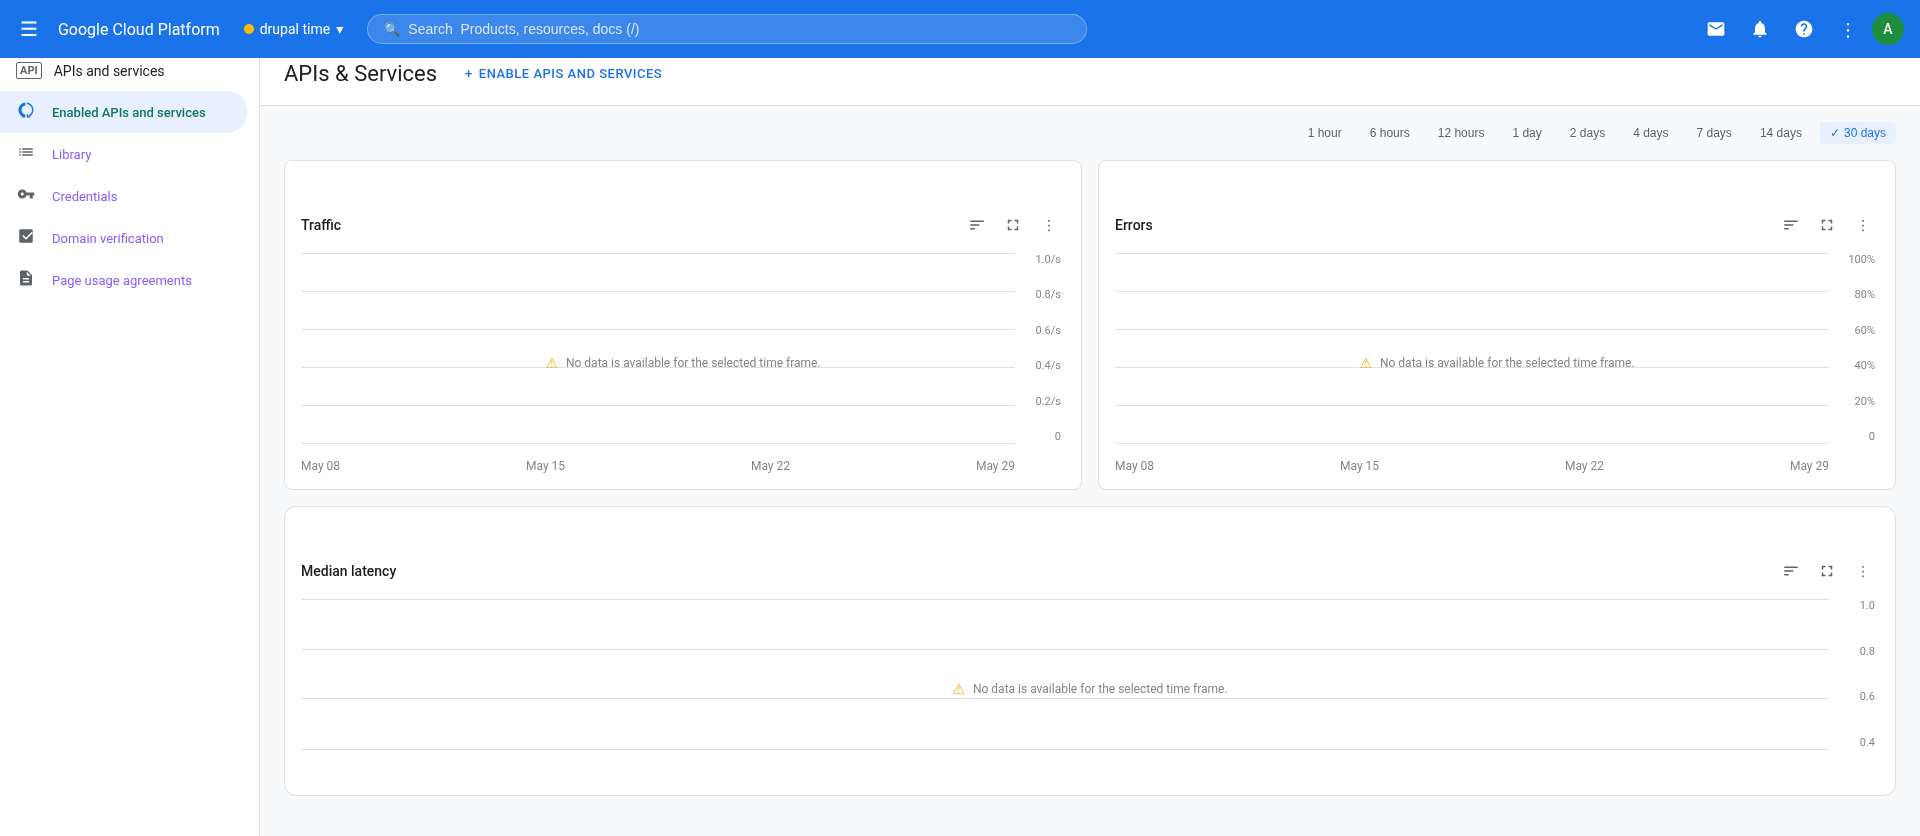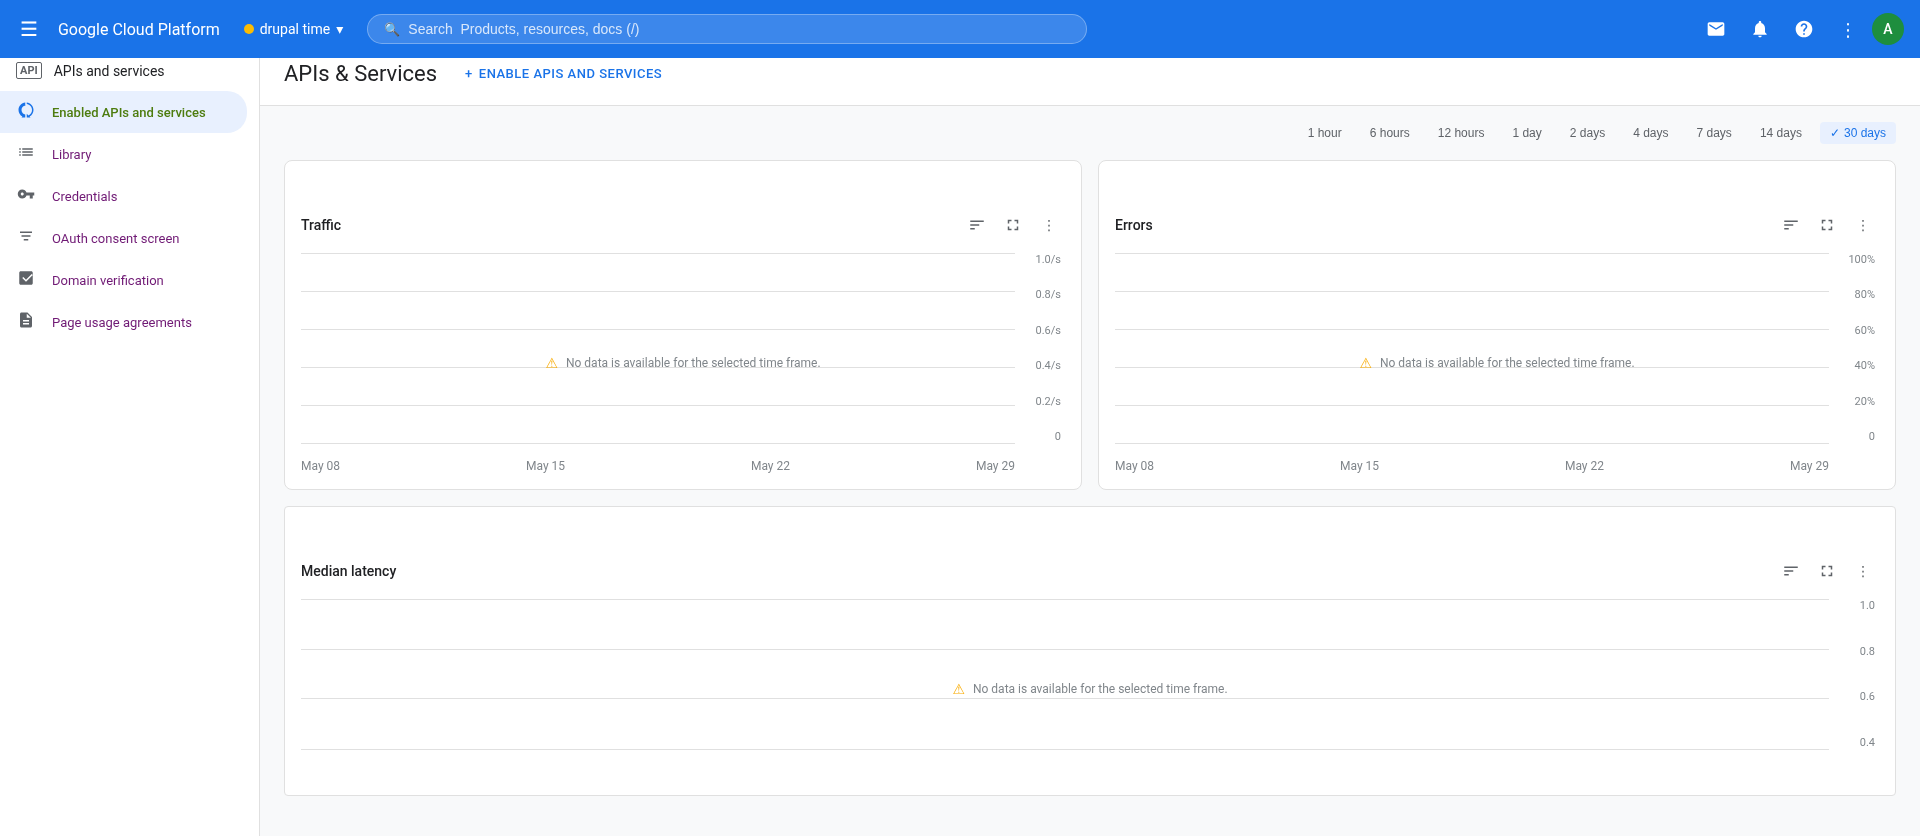--- a/index.html
+++ b/index.html
@@ -52,24 +52,24 @@
     .sidebar-header {
       display: flex; align-items: center; gap: 12px;
       padding: 12px 16px; font-size: 14px; color: #202124;
     }
     .sidebar-header .api-icon {
       font-size: 11px; font-weight: 700; color: #5f6368; border: 1.5px solid #5f6368;
       padding: 1px 3px; border-radius: 2px;
     }
     .sidebar-item {
       display: flex; align-items: center; gap: 16px;
-      padding: 10px 16px; cursor: pointer; color: #701a75;
+      padding: 10px 16px; cursor: pointer; color: #8b5cf6;
       font-size: 13px; border-radius: 0 20px 20px 0; margin-right: 12px;
     }
-    .sidebar-item.active { background: #e8f0fe; color: #4d7c0f; font-weight: 500; }
+    .sidebar-item.active { background: #e8f0fe; color: #0f766e; font-weight: 500; }
     .sidebar-item .icon { font-size: 16px; width: 20px; text-align: center; }
 
     
     .main { flex: 1; overflow-y: auto; }
     .main-header {
       display: flex; align-items: center; gap: 16px;
       padding: 0 24px; height: 64px; background: white;
       border-bottom: 1px solid #e0e0e0;
     }
     .main-title { font-size: 22px; font-weight: 400; color: #202124; }
@@ -134,21 +134,21 @@
     .x-label { font-size: 12px; color: #80868b; }
     .no-data {
       position: absolute; top: 50%; left: 50%; transform: translate(-50%, -50%);
       display: flex; align-items: center; gap: 8px; color: #80868b; font-size: 12px;
       white-space: nowrap;
     }
     .warning-icon { color: #f9ab00; font-size: 14px; }
 
     
     .chart-card-full {
-      background: white; border: 1px solid #e0e0e0; border-radius: 4px;
+      background: white; border: 1px solid #e0e0e0; border-radius: 12px;
       padding: 16px; min-height: 250px;
     }
     .y-axis-latency {
       position: absolute; right: 0; top: 0; bottom: 30px; width: 50px;
       display: flex; flex-direction: column; justify-content: space-between;
       align-items: flex-end; padding-right: 4px;
     }
   </style>
 </head>
 <body>
@@ -220,28 +220,20 @@
 
     <div class="sidebar-item">
       <span class="icon">
         <svg width="18" height="18" viewBox="0 0 24 24" fill="#5f6368">
             <path d="M12.65 10C11.83 7.67 9.61 6 7 6c-3.31 0-6 2.69-6 6s2.69 6 6 6c2.61 0 4.83-1.67 5.65-4H17v4h4v-4h2v-4H12.65zM7 14c-1.1 0-2-.9-2-2s.9-2 2-2 2 .9 2 2-.9 2-2 2z"></path>
           </svg>
       </span>
       <span>Credentials</span>
     </div>
 
-    <div class="sidebar-item">
-      <span class="icon">
-        <svg width="18" height="18" viewBox="0 0 24 24" fill="#5f6368">
-            <path d="M4 6h16v2H4zm2 5h12v2H6zm3 5h6v2H9z"></path>
-          </svg>
-      </span>
-      <span>OAuth consent screen</span>
-    </div>
 
     <div class="sidebar-item">
       <span class="icon">
         <svg width="18" height="18" viewBox="0 0 24 24" fill="#5f6368">
             <path d="M19 3H5c-1.1 0-2 .9-2 2v14c0 1.1.9 2 2 2h14c1.1 0 2-.9 2-2V5c0-1.1-.9-2-2-2zm-7 14l-5-5 1.41-1.41L12 14.17l7.59-7.59L21 8l-9 9z"></path>
           </svg>
       </span>
       <span>Domain verification</span>
     </div>
 

